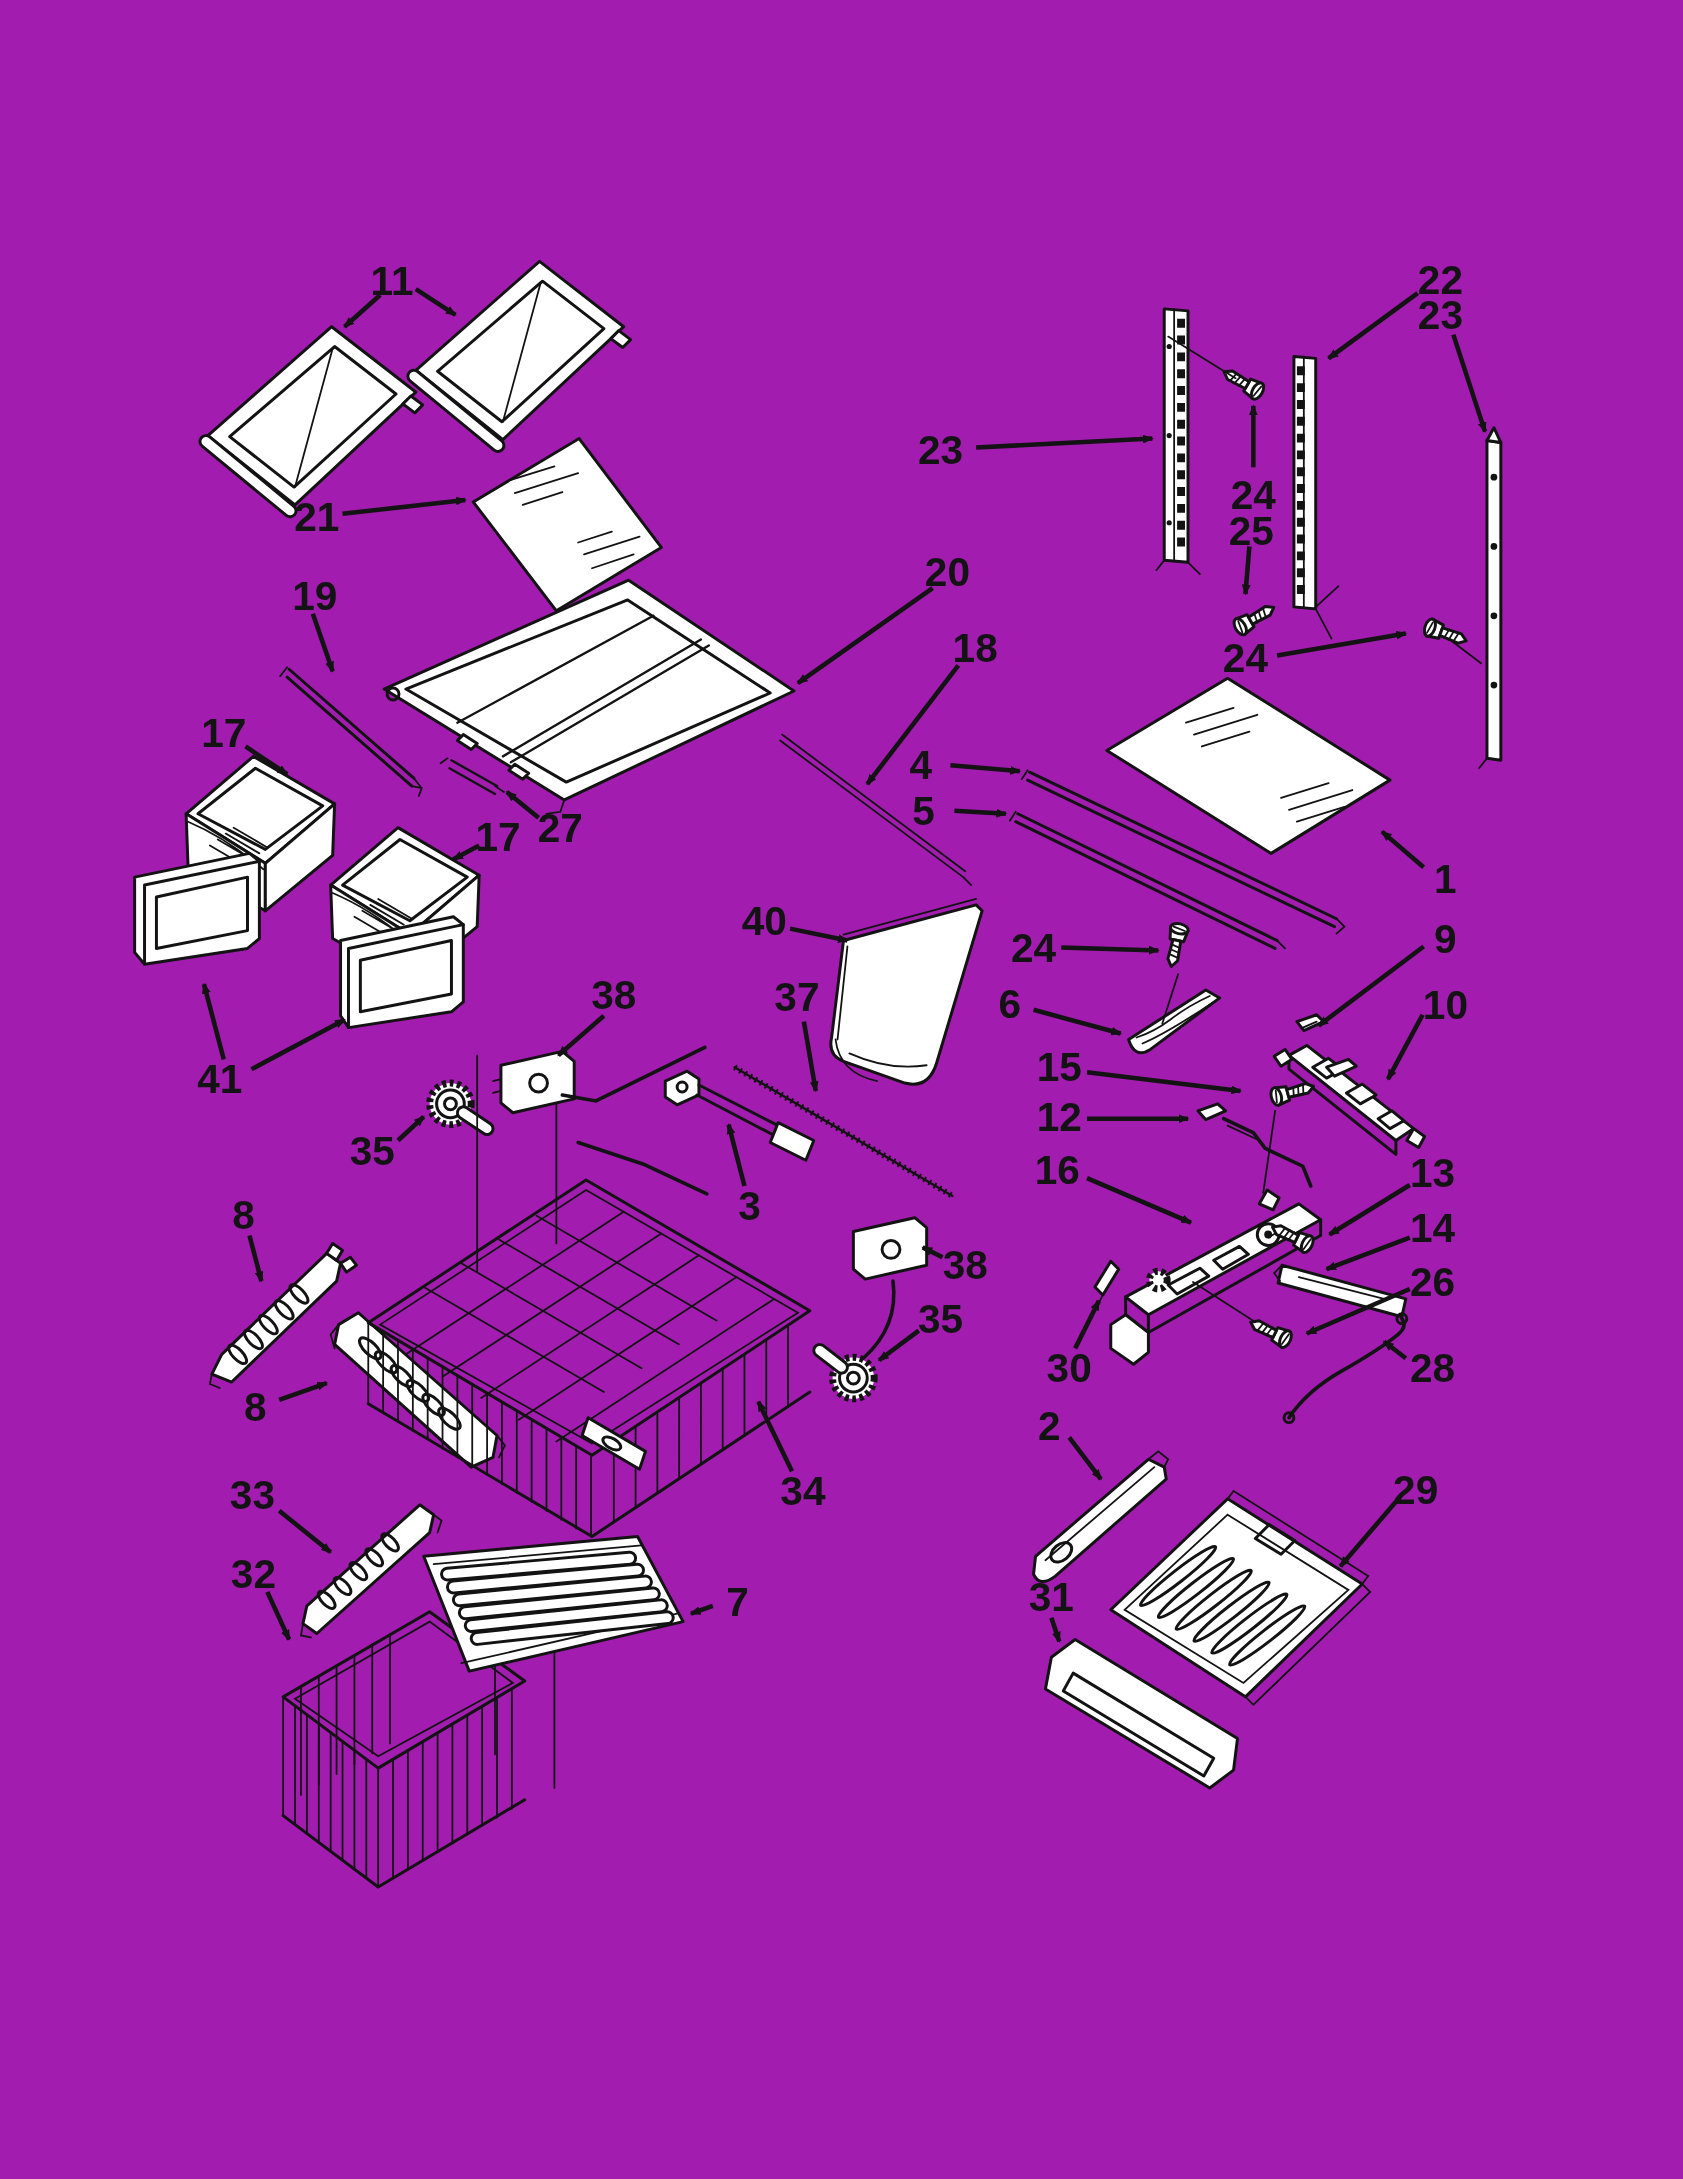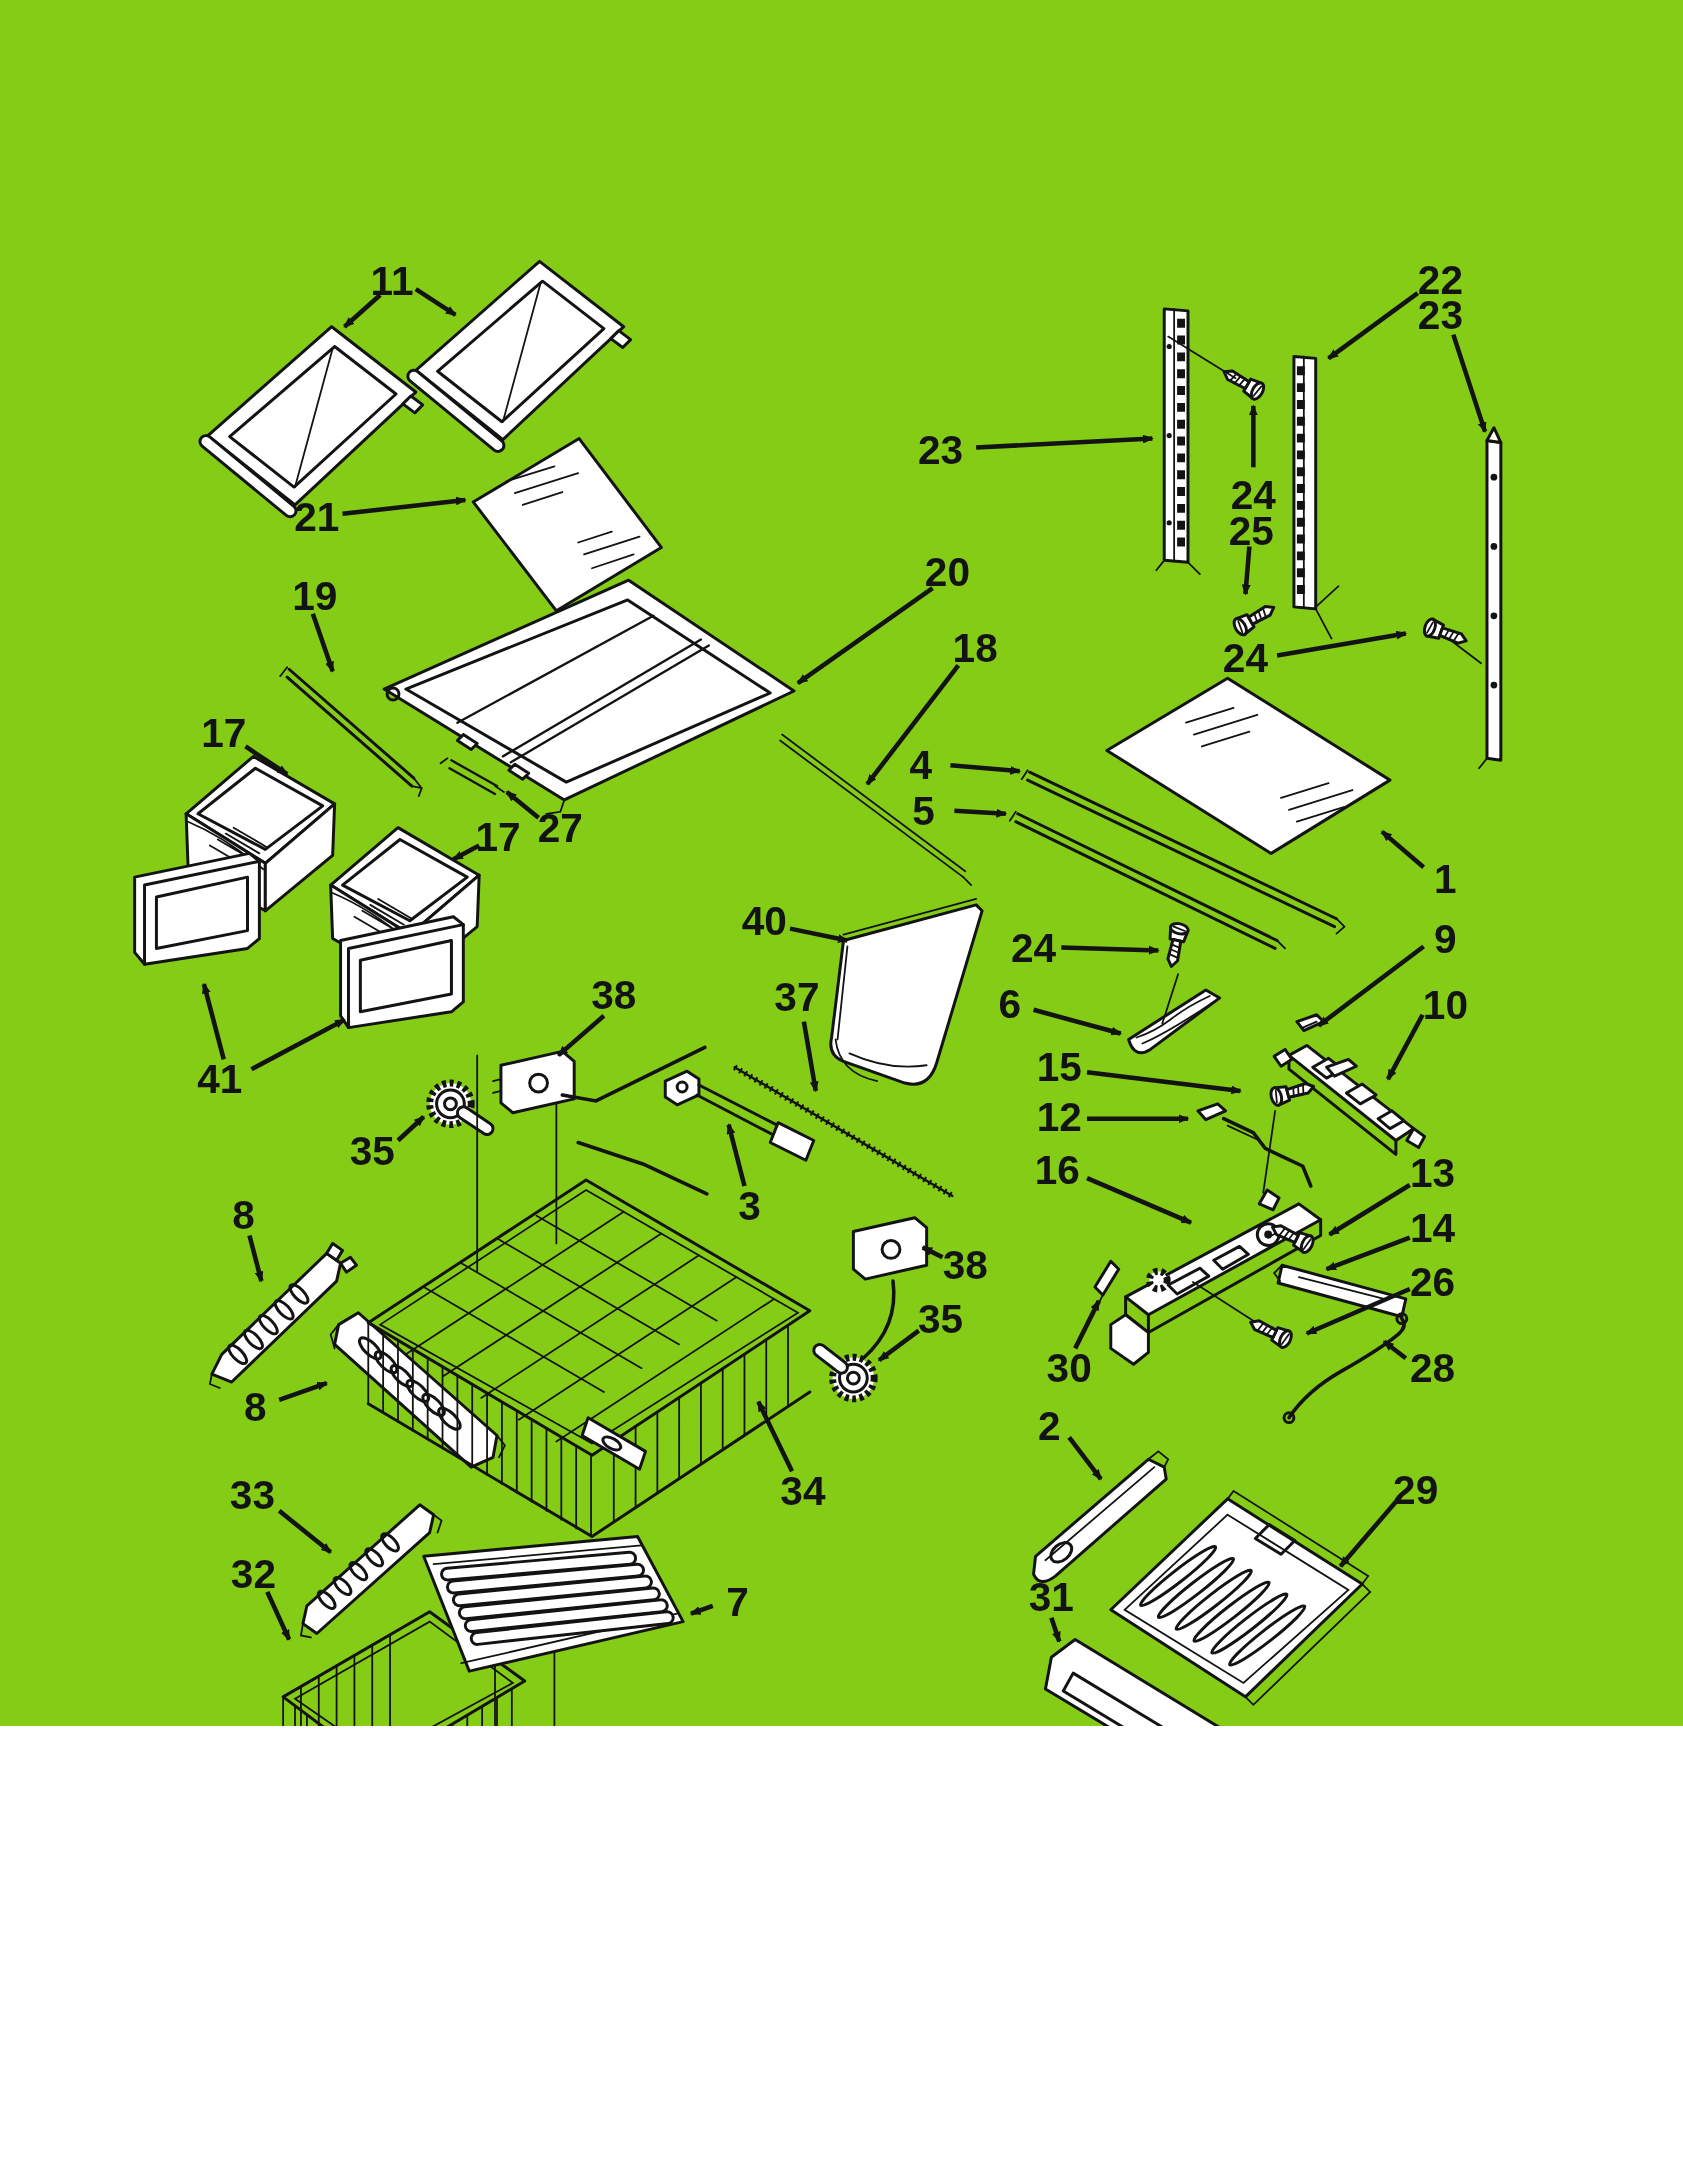--- a/index.html
+++ b/index.html
@@ -1,16 +1,16 @@
 <!DOCTYPE html>
 <html><head>
 <meta charset="utf-8">
 <style>
   html,body{margin:0;padding:0;background:#fff;}
-  .page{width:1683px;height:1726px;background:#84cc16;position:relative;font-family:"Liberation Sans",sans-serif;}
+  .page{width:1683px;height:2179px;background:#a21caf;position:relative;font-family:"Liberation Sans",sans-serif;}
   svg{display:block;}
   .ln{fill:none;stroke:#131313;stroke-width:3;stroke-linejoin:round;stroke-linecap:round;}
   .fw{fill:#ffffff;stroke:#131313;stroke-width:3;stroke-linejoin:round;}
   .thin{fill:none;stroke:#131313;stroke-width:1.8;stroke-linecap:round;}
   .med{fill:none;stroke:#131313;stroke-width:2.4;stroke-linecap:round;}
   .slot{fill:#131313;stroke:none;}
   .tube{fill:none;stroke:#131313;stroke-width:15;stroke-linecap:round;}
   .tubein{fill:none;stroke:#ffffff;stroke-width:9;stroke-linecap:round;}
   .gear{fill:#fff;stroke:#131313;stroke-width:7;stroke-dasharray:4 3.5;}
   .wire{fill:none;stroke:#131313;stroke-width:3.6;stroke-linecap:round;}

